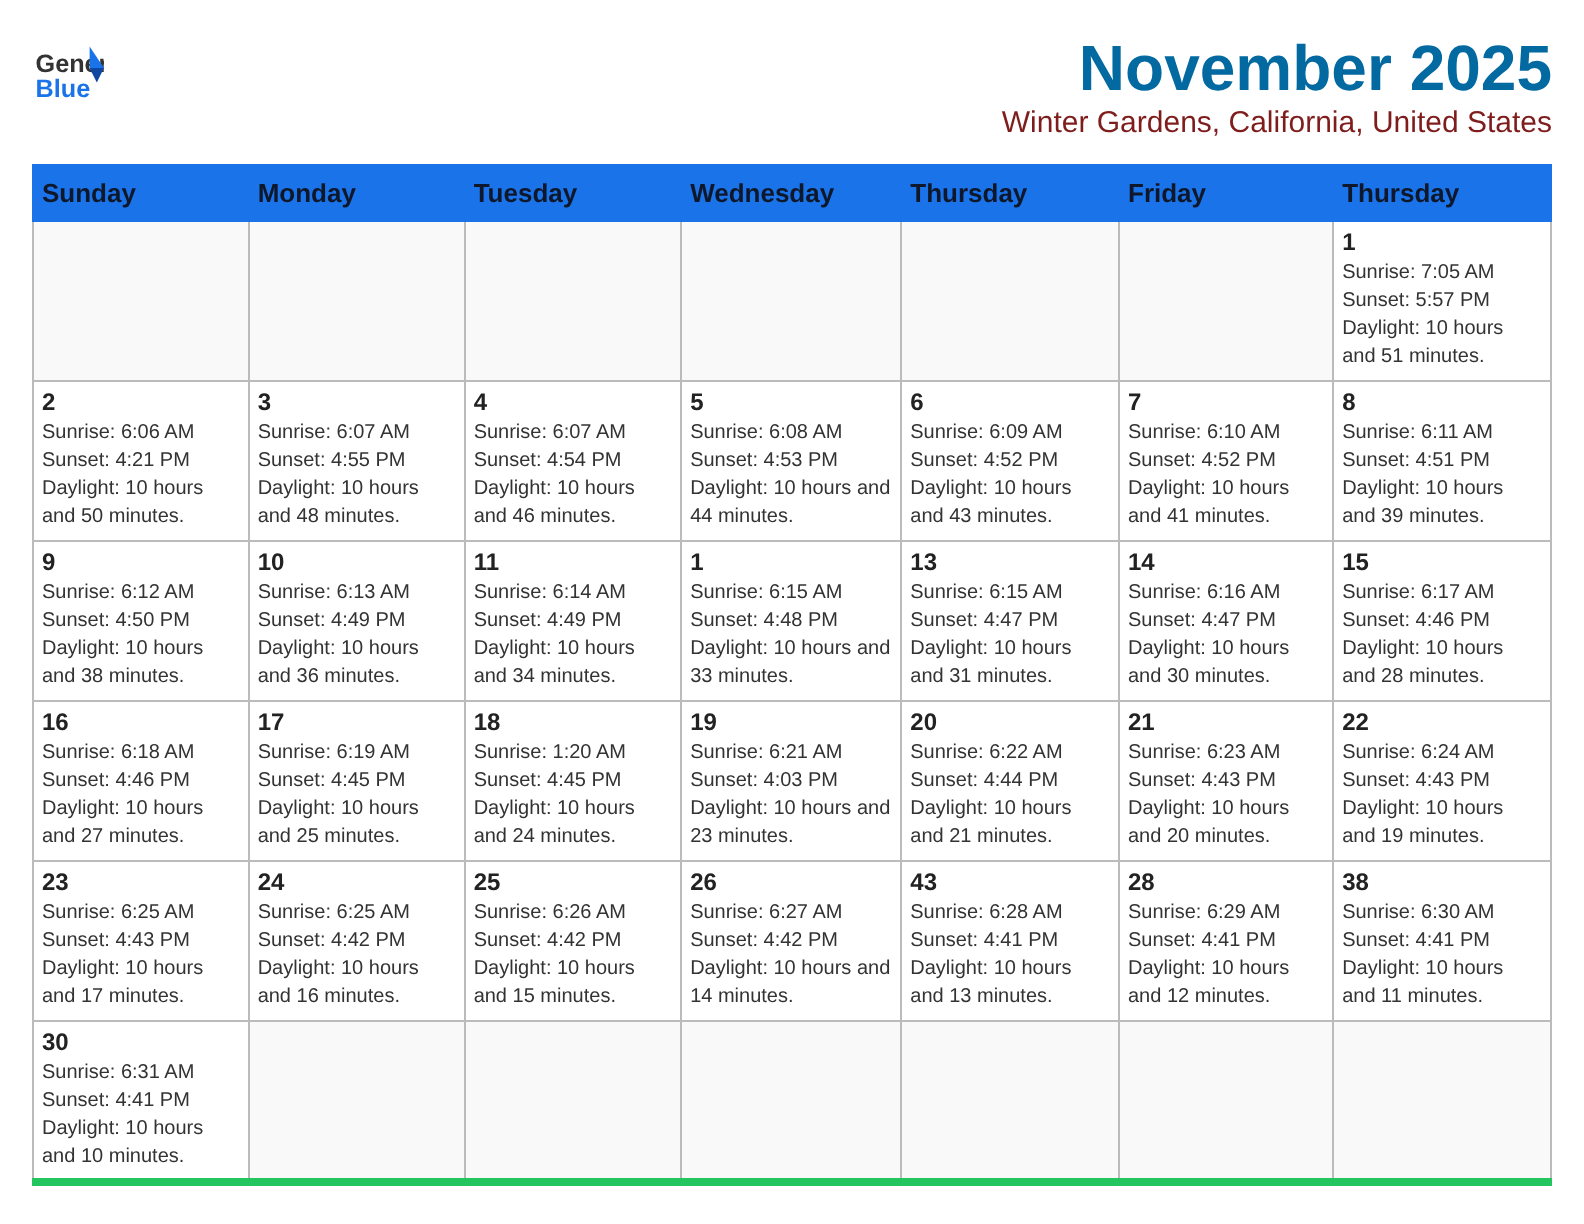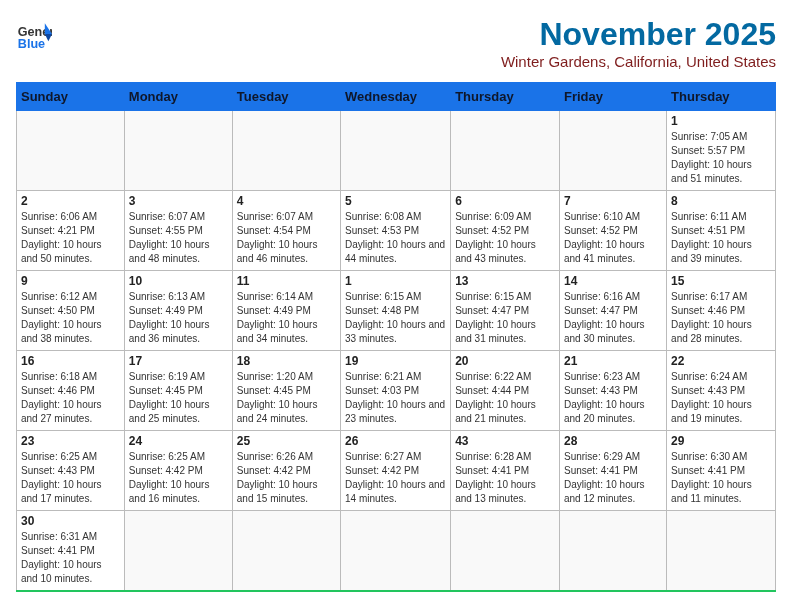--- a/index.html
+++ b/index.html
@@ -70,21 +70,21 @@
     }
     .day-info {
       font-size: 10px;
       color: #333;
       line-height: 1.4;
     }
     .empty-cell {
       background: #f9f9f9;
     }
     .last-row td {
-      border-bottom: 2px solid #22c55e;
+      border-bottom: 4px solid #22c55e;
       margin-top: 28px;
     }
   </style>
 </head>
 <body>
 
 <div class="header-section">
   <div class="logo">
     <svg class="logo-icon" viewBox="0 0 40 40">
       <text x="2" y="22" font-size="14" font-weight="bold" fill="#333" font-family="Arial">General</text>
@@ -289,21 +289,21 @@
 Sunset: 4:41 PM
 Daylight: 10 hours and 13 minutes.</div>
         </td>
         <td>
           <span class="day-number">28</span>
           <div class="day-info">Sunrise: 6:29 AM
 Sunset: 4:41 PM
 Daylight: 10 hours and 12 minutes.</div>
         </td>
         <td>
-          <span class="day-number">29</span>
+          <span class="day-number">38</span>
           <div class="day-info">Sunrise: 6:30 AM
 Sunset: 4:41 PM
 Daylight: 10 hours and 11 minutes.</div>
         </td>
       </tr>
       <tr class="last-row">
         <td>
           <span class="day-number">30</span>
           <div class="day-info">Sunrise: 6:31 AM
 Sunset: 4:41 PM

